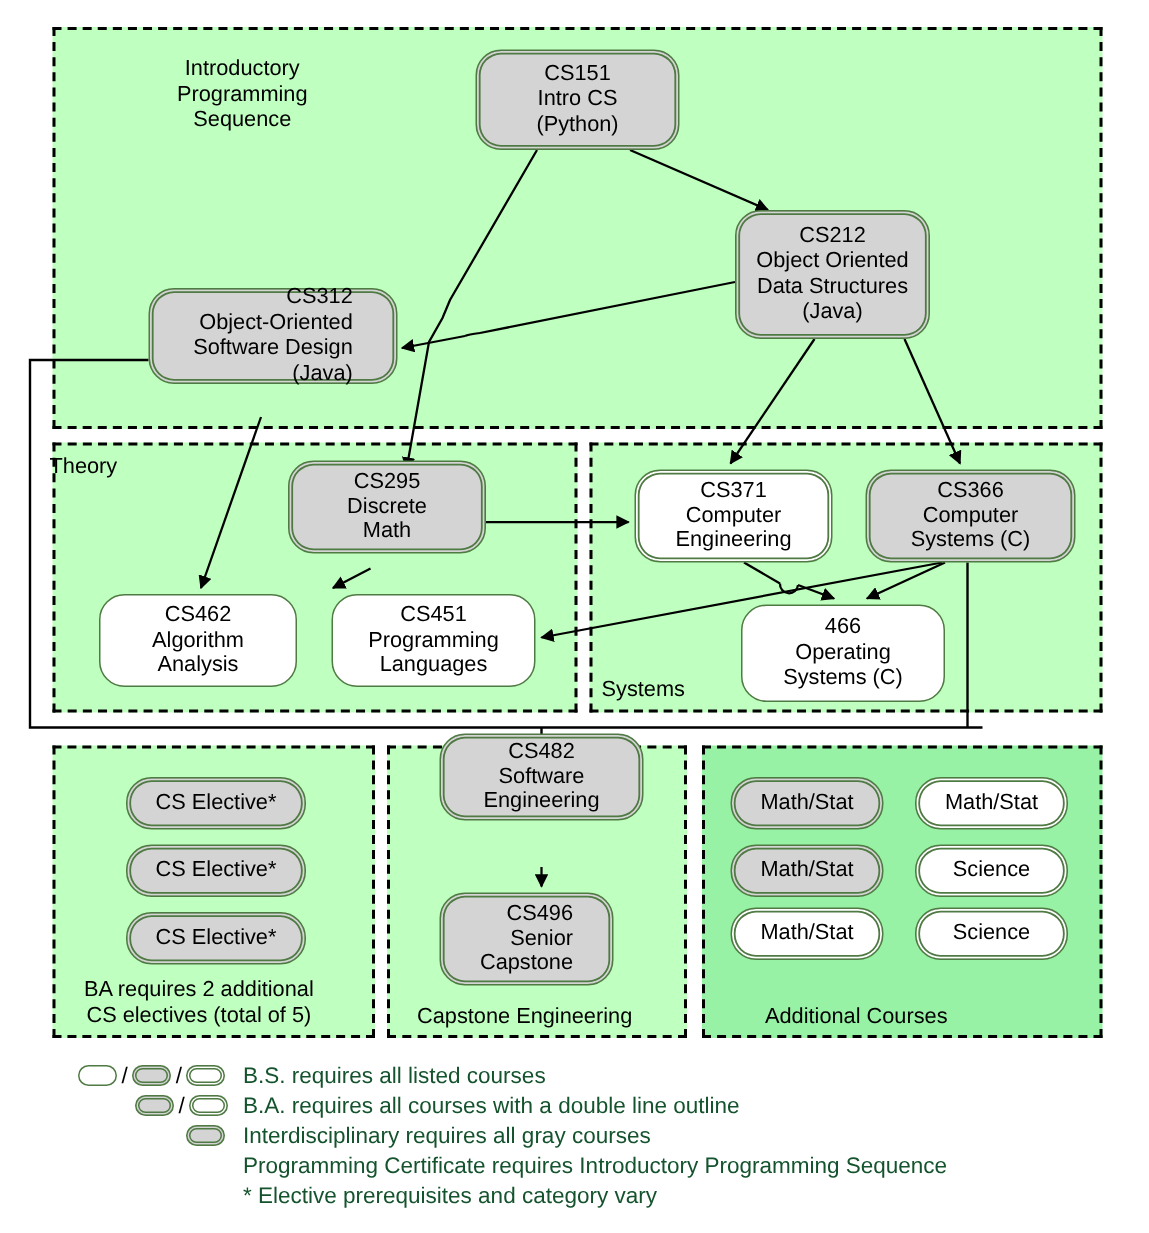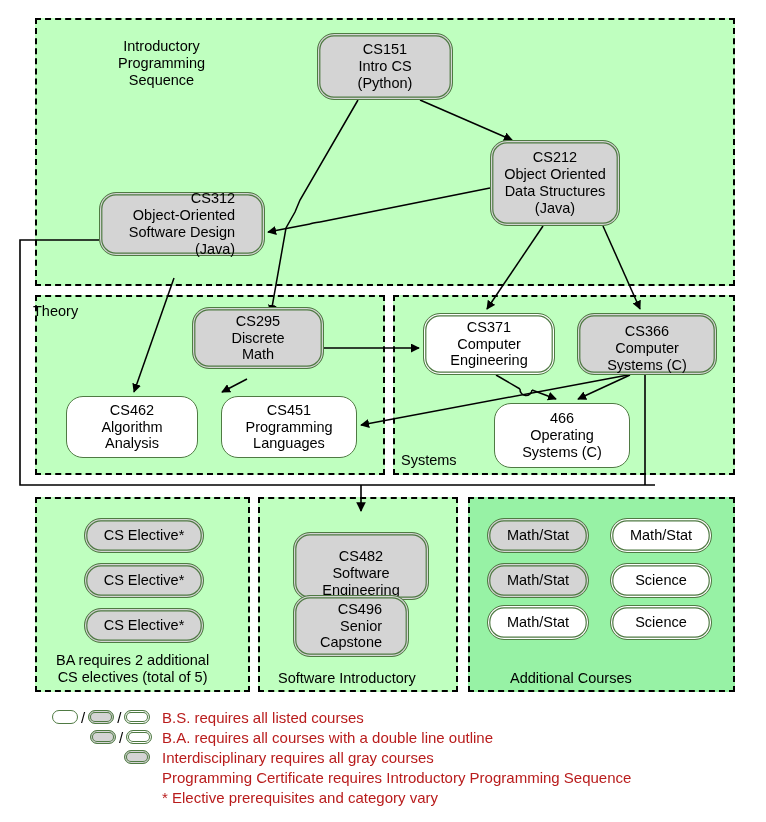--- a/index.html
+++ b/index.html
@@ -57,21 +57,21 @@
   }
   .node .lbl{display:block;}
 
   
   #edges{position:absolute;left:0;top:0;width:766px;height:822px;z-index:5;pointer-events:none;}
   #brackets{position:absolute;left:0;top:0;width:766px;height:822px;z-index:4;pointer-events:none;}
 
   
   #legend{position:absolute;left:0;top:700px;width:766px;height:122px;z-index:8;}
   .lg-row{position:absolute;display:flex;align-items:center;height:20px;}
-  .lg-text{font-size:15px;color:#b91c1c;white-space:pre;}
+  .lg-text{font-size:15px;color:#14532d;white-space:pre;}
   .lg-sep{font-size:15px;margin:0 3px;color:#000;}
   .chip{
     display:inline-block;width:26px;height:14px;border-radius:7px;
     border:1.2px solid #4f7a43;background:#ffffff;box-sizing:border-box;
     vertical-align:middle;
   }
   .chip.gray{background:#d4d4d4;}
   .chip.dbl{box-shadow:inset 0 0 0 1px #ffffff, inset 0 0 0 2px #4f7a43;}
   .chip.gray.dbl{box-shadow:inset 0 0 0 1px #d4d4d4, inset 0 0 0 2px #4f7a43;}
 </style>
@@ -86,21 +86,21 @@
 Programming
 Sequence</div>
       <div class="group" style="left: 35px; top: 295px; width: 350px; height: 180px;"></div>
       <div class="group-label" style="left: 33px; top: 303px;">Theory</div>
       <div class="group" style="left: 393px; top: 295px; width: 342px; height: 180px;"></div>
       <div class="group-label" style="left: 401px; top: 452px;">Systems</div>
       <div class="group" style="left: 35px; top: 497px; width: 215px; height: 195px;"></div>
       <div class="group-label" style="left: 56px; top: 652px;">BA requires 2 additional
 CS electives (total of 5)</div>
       <div class="group" style="left: 258px; top: 497px; width: 200px; height: 195px;"></div>
-      <div class="group-label" style="left: 278px; top: 670px;">Software Introductory</div>
+      <div class="group-label" style="left: 278px; top: 670px;">Capstone Engineering</div>
       <div class="group darker" style="left: 468px; top: 497px; width: 267px; height: 195px;"></div>
       <div class="group-label" style="left: 510px; top: 670px;">Additional Courses</div>
     </div>
 
   <svg id="brackets" viewBox="0 0 766 822">
 
     <path d="M 99 240 L 20 240 L 20 485 L 655 485" fill="none" stroke="#000" stroke-width="1.6"></path>
     <path d="M 645 375 L 645 485" fill="none" stroke="#000" stroke-width="1.6"></path>
 
     <path d="M 361 485 L 361 511" fill="none" stroke="#000" stroke-width="1.6" marker-end="url(#arrow)"></path>
@@ -152,36 +152,36 @@
       <div class="node gray dbl" style="left: 99px; top: 192px; width: 166px; height: 64px; text-align: right;"><span class="lbl">CS312
 Object-Oriented
 Software Design
 (Java)</span></div>
       <div class="node gray dbl" style="left: 192px; top: 307px; width: 132px; height: 62px;"><span class="lbl">CS295
 Discrete
 Math</span></div>
       <div class="node dbl" style="left: 423px; top: 313px; width: 132px; height: 62px;"><span class="lbl">CS371
 Computer
 Engineering</span></div>
-      <div class="node gray dbl" style="left: 577px; top: 313px; width: 140px; height: 62px; align-items: flex-end;"><span class="lbl">CS366
+      <div class="node gray dbl" style="left: 577px; top: 313px; width: 140px; height: 62px;"><span class="lbl">CS366
 Computer
 Systems (C)</span></div>
       <div class="node" style="left: 66px; top: 396px; width: 132px; height: 62px;"><span class="lbl">CS462
 Algorithm
 Analysis</span></div>
       <div class="node" style="left: 221px; top: 396px; width: 136px; height: 62px;"><span class="lbl">CS451
 Programming
 Languages</span></div>
       <div class="node" style="left: 494px; top: 403px; width: 136px; height: 65px;"><span class="lbl">466
 Operating
 Systems (C)</span></div>
       <div class="node gray dbl" style="left: 84px; top: 518px; width: 120px; height: 35px;"><span class="lbl">CS Elective*</span></div>
       <div class="node gray dbl" style="left: 84px; top: 563px; width: 120px; height: 35px;"><span class="lbl">CS Elective*</span></div>
       <div class="node gray dbl" style="left: 84px; top: 608px; width: 120px; height: 35px;"><span class="lbl">CS Elective*</span></div>
-      <div class="node gray dbl" style="left: 293px; top: 532px; width: 136px; height: 68px; align-items: flex-end;"><span class="lbl">CS482
+      <div class="node gray dbl" style="left: 293px; top: 489px; width: 136px; height: 58px;"><span class="lbl">CS482
 Software
 Engineering</span></div>
       <div class="node gray dbl" style="left: 293px; top: 595px; width: 116px; height: 62px; text-align: right;"><span class="lbl">CS496
 Senior
 Capstone</span></div>
       <div class="node gray dbl" style="left: 487px; top: 518px; width: 102px; height: 35px;"><span class="lbl">Math/Stat</span></div>
       <div class="node gray dbl" style="left: 487px; top: 563px; width: 102px; height: 35px;"><span class="lbl">Math/Stat</span></div>
       <div class="node dbl" style="left: 487px; top: 605px; width: 102px; height: 35px;"><span class="lbl">Math/Stat</span></div>
       <div class="node dbl" style="left: 610px; top: 518px; width: 102px; height: 35px;"><span class="lbl">Math/Stat</span></div>
       <div class="node dbl" style="left: 610px; top: 563px; width: 102px; height: 35px;"><span class="lbl">Science</span></div>

